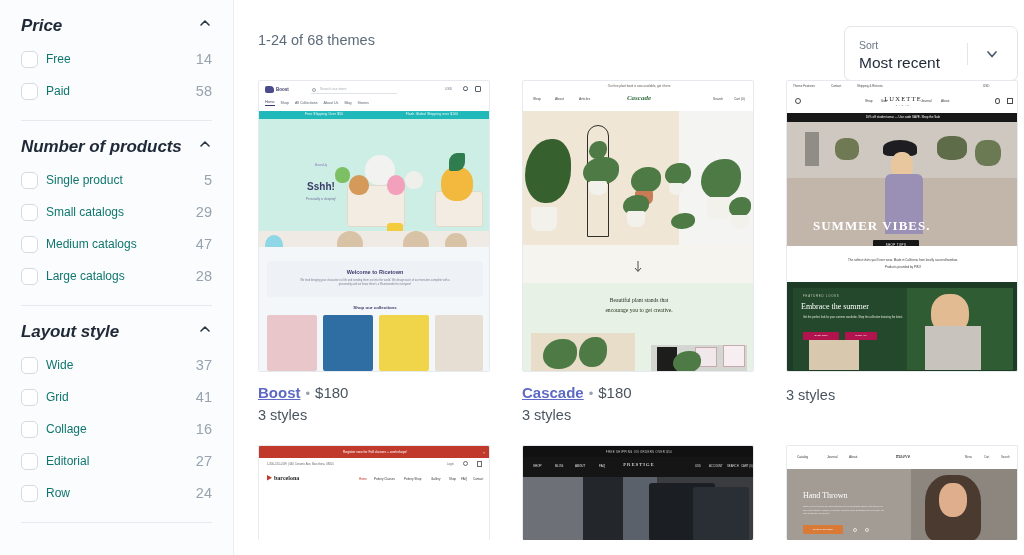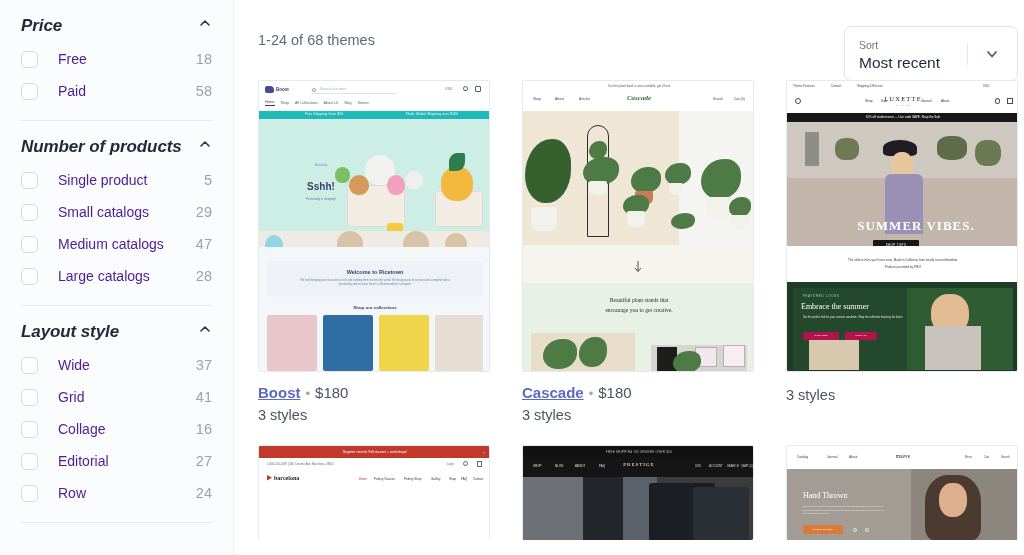--- a/index.html
+++ b/index.html
@@ -44,23 +44,23 @@
     height: 32px;
     cursor: pointer;
   }
   .cbox {
     width: 17px; height: 17px; flex: 0 0 17px;
     border: 1.5px solid #d4dae0;
     border-radius: 5px;
     background: #ffffff;
   }
   .opt-label {
-    margin-left: 20px;
-    font-size: 14px;
-    color: #4c1d95;
+    margin-left: 8px;
+    font-size: 12px;
+    color: #0f766e;
     flex: 1 1 auto;
     white-space: nowrap;
   }
   .opt-count {
     font-size: 14.5px;
     color: #97a3b0;
     text-align: right;
   }
 
   
@@ -187,21 +187,21 @@
         <span class="facet-title">Price</span>
         <span class="chev">
           <svg width="14" height="14" viewBox="0 0 14 14">
               <path d="M3 9 L7 5 L11 9" fill="none" stroke="#2b3642" stroke-width="1.6" stroke-linecap="round" stroke-linejoin="round"></path>
             </svg>
         </span>
       </div>
       <div class="facet-opt">
         <span class="cbox"></span>
         <span class="opt-label">Free</span>
-        <span class="opt-count">18</span>
+        <span class="opt-count">14</span>
       </div>
       <div class="facet-opt">
         <span class="cbox"></span>
         <span class="opt-label">Paid</span>
         <span class="opt-count">58</span>
       </div>
     </section>
 
     <div class="facet-divider"></div>
 
@@ -455,21 +455,21 @@
             <div class="bar imp-hero">
               <div class="blk" style="left:0;top:0;width:100%;height:56px;background:#cfc8c1;"></div>
               <div class="blk" style="left:0;top:56px;width:100%;height:68px;background:#c2b6aa;"></div>
               <div class="blk" style="left:18px;top:10px;width:14px;height:34px;background:#8f8d86;"></div>
               <div class="blk" style="left:48px;top:16px;width:24px;height:22px;background:#6f7a55;border-radius:40%;"></div>
               <div class="blk" style="left:150px;top:14px;width:30px;height:24px;background:#5f6c49;border-radius:40%;"></div>
               <div class="blk" style="left:188px;top:18px;width:26px;height:26px;background:#6b7a52;border-radius:40%;"></div>
               <div class="blk" style="left:96px;top:18px;width:34px;height:16px;background:#1d1d22;border-radius:50% 50% 20% 20%;"></div>
               <div class="blk" style="left:104px;top:30px;width:22px;height:28px;background:#e8c79f;border-radius:45%;"></div>
               <div class="blk" style="left:98px;top:52px;width:38px;height:60px;background:#9a8fb5;border-radius:6px 6px 0 0;"></div>
-              <div class="tiny" style="left:0;top:96px;width:232px;text-align:center;font-size:13px;font-weight:bold;letter-spacing:1px;color:#ffffff;font-family:'Liberation Serif',serif;padding-left:26px;">SUMMER VIBES.</div>
+              <div class="tiny" style="left:0;top:96px;width:232px;text-align:left;font-size:13px;font-weight:bold;letter-spacing:1px;color:#ffffff;font-family:'Liberation Serif',serif;padding-left:26px;">SUMMER VIBES.</div>
               <div class="shoptops" style="left:86px;top:118px;width:46px;height:9px;"></div>
               <div class="tiny" style="left:86px;top:120.5px;width:46px;text-align:center;font-size:2.8px;letter-spacing:.5px;color:#fff;">SHOP TOPS</div>
             </div>
             <div class="bar imp-mid">
               <div class="tiny" style="left:0;top:12px;width:232px;text-align:center;font-size:3px;color:#3d3d3d;">The softest shirts you'll ever wear. Made in California from locally sourced bamboo.</div>
               <div class="tiny" style="left:0;top:19px;width:232px;text-align:center;font-size:3px;color:#3d3d3d;">Products provided by PIKO</div>
             </div>
             <div class="bar imp-green">
               <div class="blk" style="left:6px;top:6px;width:220px;height:82px;background:#24482b;"></div>
               <div class="blk" style="left:120px;top:6px;width:106px;height:82px;background:#2f5c33;"></div>

